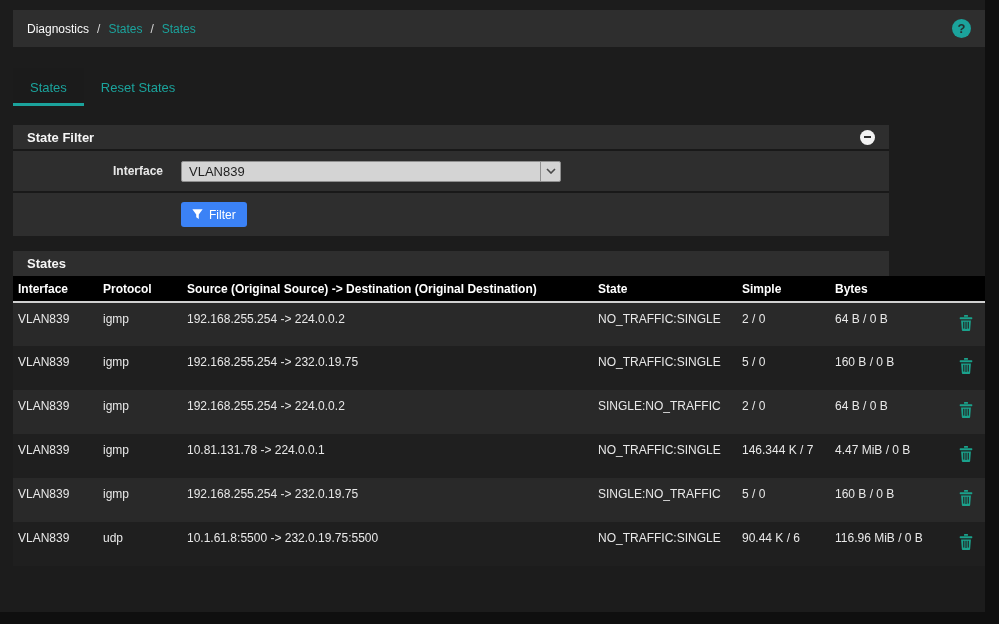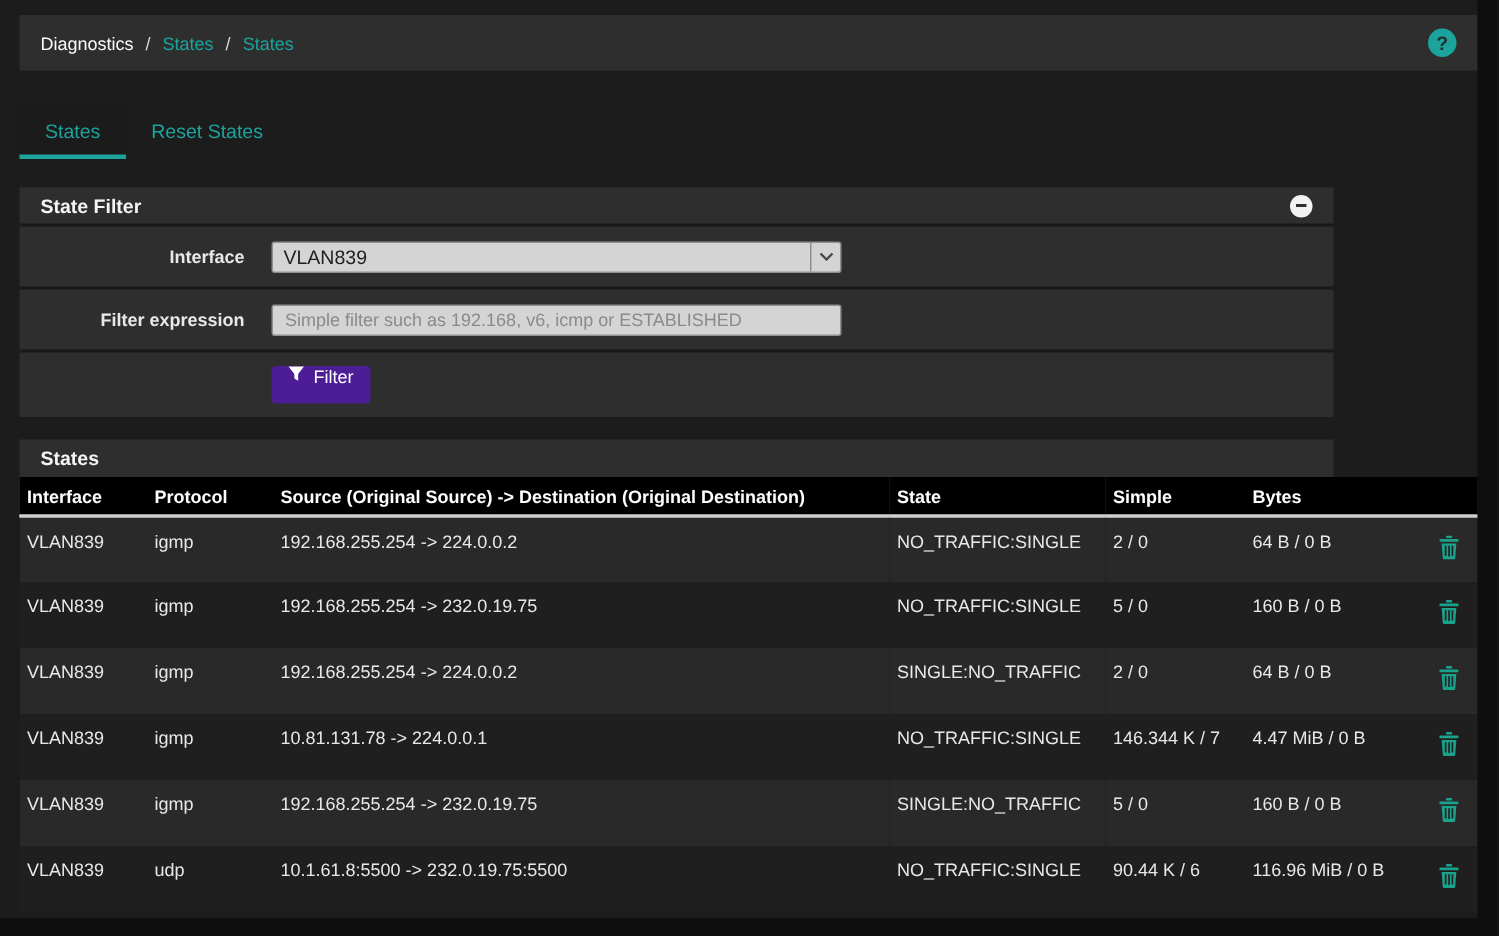--- a/index.html
+++ b/index.html
@@ -93,25 +93,25 @@
   }
   .text-input {
     width:380px; height:21px;
     background:#d4d4d4; border:1px solid #8f8f8f; border-radius:2px;
     font-size:12px; color:#1f1f1f; padding:0 8px;
     font-family:"Liberation Sans", sans-serif;
   }
   .text-input::placeholder { color:#8a8a8a; }
   .button-row { height:43px; display:flex; align-items:center; padding-left:168px; }
   .btn-filter {
-    background:#4c1d95; color:#fff;
+    background:#3b82f6; color:#fff;
     border:none; border-radius:3px;
     height:25px; padding:0 11px;
     font-size:12px; font-family:"Liberation Sans", sans-serif;
-    display:flex; align-items:flex-start; gap:6px;
+    display:flex; align-items:center; gap:6px;
     cursor:pointer;
   }
 
   
   .panel.states { margin-top:15px; background:transparent; }
   .panel.states .panel-header { background:#2e2e2e; height:25px; border-bottom:none; }
   table { width:972px; border-collapse:collapse; table-layout:fixed; font-size:12px; }
   thead th {
     background:#000; color:#fff;
     font-weight:bold; text-align:left;
@@ -163,26 +163,20 @@
           <span class="select-value">VLAN839</span>
           <span class="select-arrow">
             <svg width="10" height="6" viewBox="0 0 10 6">
                 <path d="M1 1 l4 4 4-4" stroke="#4a4a4a" stroke-width="1.6" fill="none"></path>
               </svg>
           </span>
         </div>
       </div>
     </div>
 
-    <div class="field-row">
-      <label class="field-label">Filter expression</label>
-      <div class="field-control">
-        <input class="text-input" type="text" placeholder="Simple filter such as 192.168, v6, icmp or ESTABLISHED" style="">
-      </div>
-    </div>
 
     <div class="button-row">
       <button class="btn-filter">
         <span style="line-height:0">
           <svg width="11" height="11" viewBox="0 0 12 12" fill="#ffffff">
               <path d="M0.4 0.4 h11.2 L7.4 5.9 v4.9 l-2.8 -1.7 V5.9 z"></path>
             </svg>
         </span>
         <span>Filter</span>
       </button>

